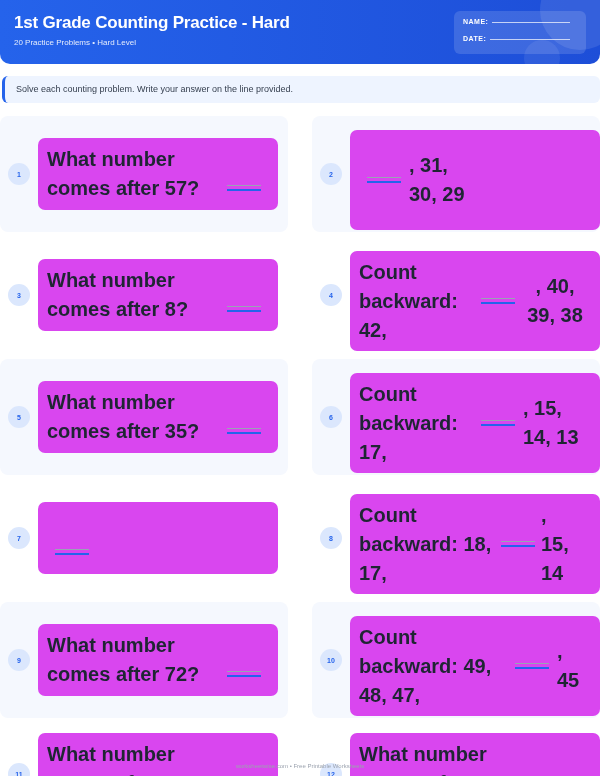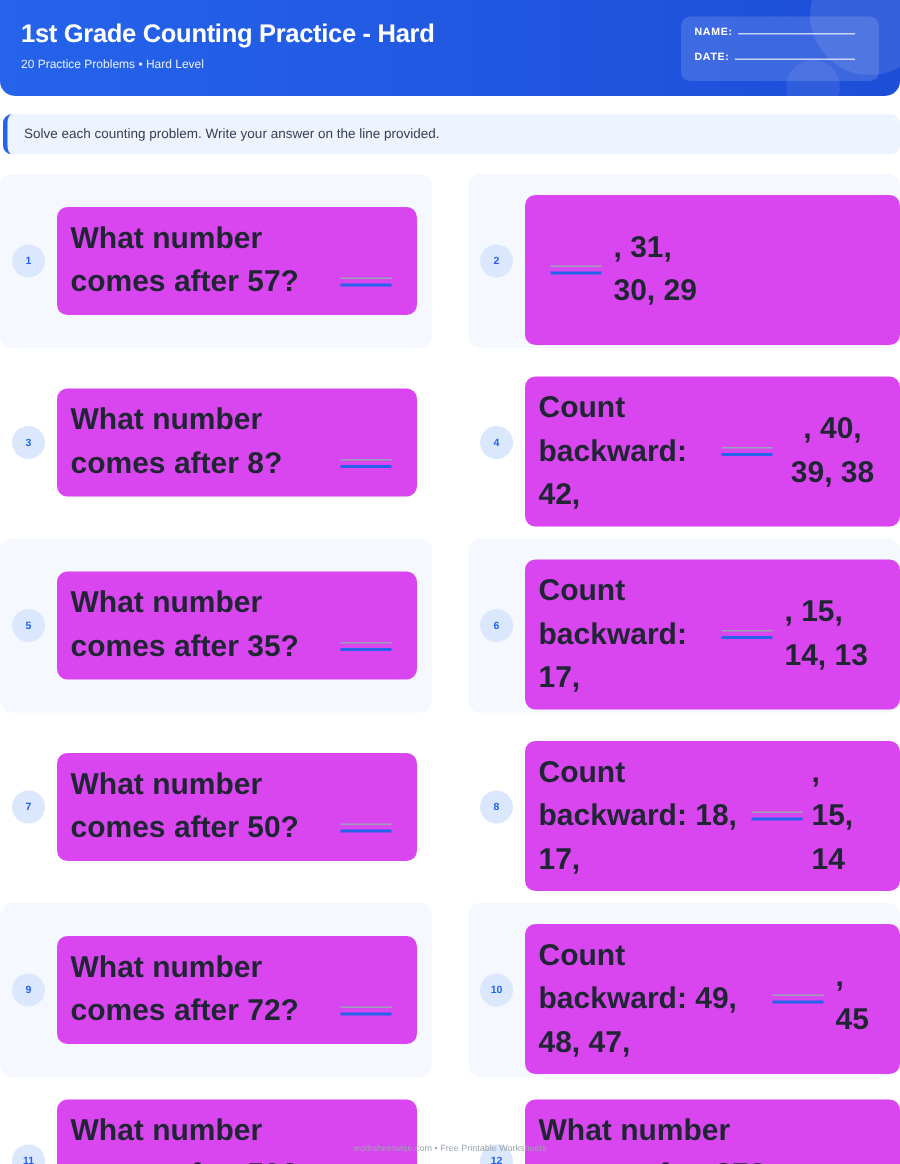--- a/index.html
+++ b/index.html
@@ -119,21 +119,20 @@
     <div class="inner" style="top:14px;height:100px;right:0;">
       <div class="q" style="width:114px;">Count backward: 17,</div>
       <div class="blank"></div>
       <div class="tail" style="width:64px;">, 15, 14, 13</div>
     </div>
   </div>
 
   <div class="item" style="left:0;top:364px;">
     <div class="num" style="top:47px;">7</div>
     <div class="inner" style="top:22px;height:72px;">
-      <div class="q" style="width:180px;">What number comes after 50?</div>
       <div class="blank" style="margin-top:28px;margin-left:8px;"></div>
     </div>
   </div>
   <div class="item" style="left:312px;top:364px;">
     <div class="num" style="top:47px;">8</div>
     <div class="inner" style="top:14px;height:100px;right:0;">
       <div class="q" style="width:136px;">Count backward: 18, 17,</div>
       <div class="blank" style="margin:0 6px;"></div>
       <div class="tail" style="width:30px;">, 15, 14</div>
     </div>

